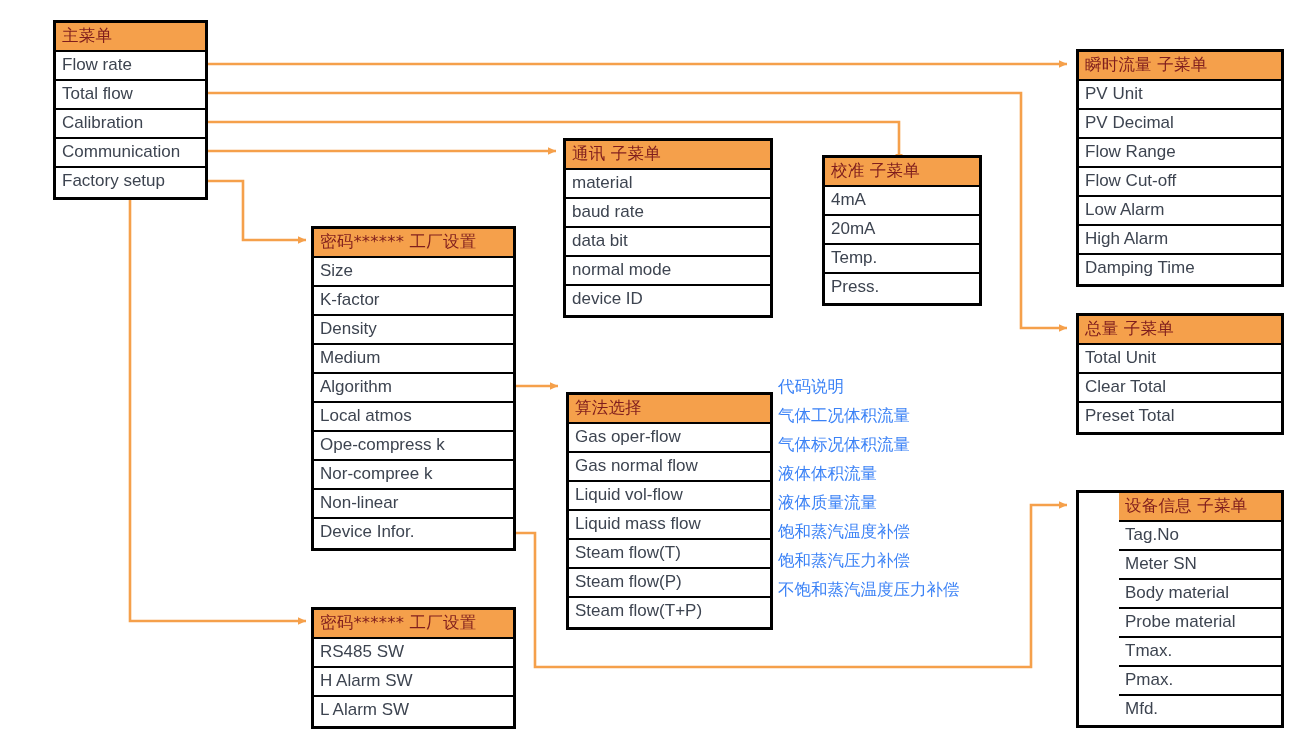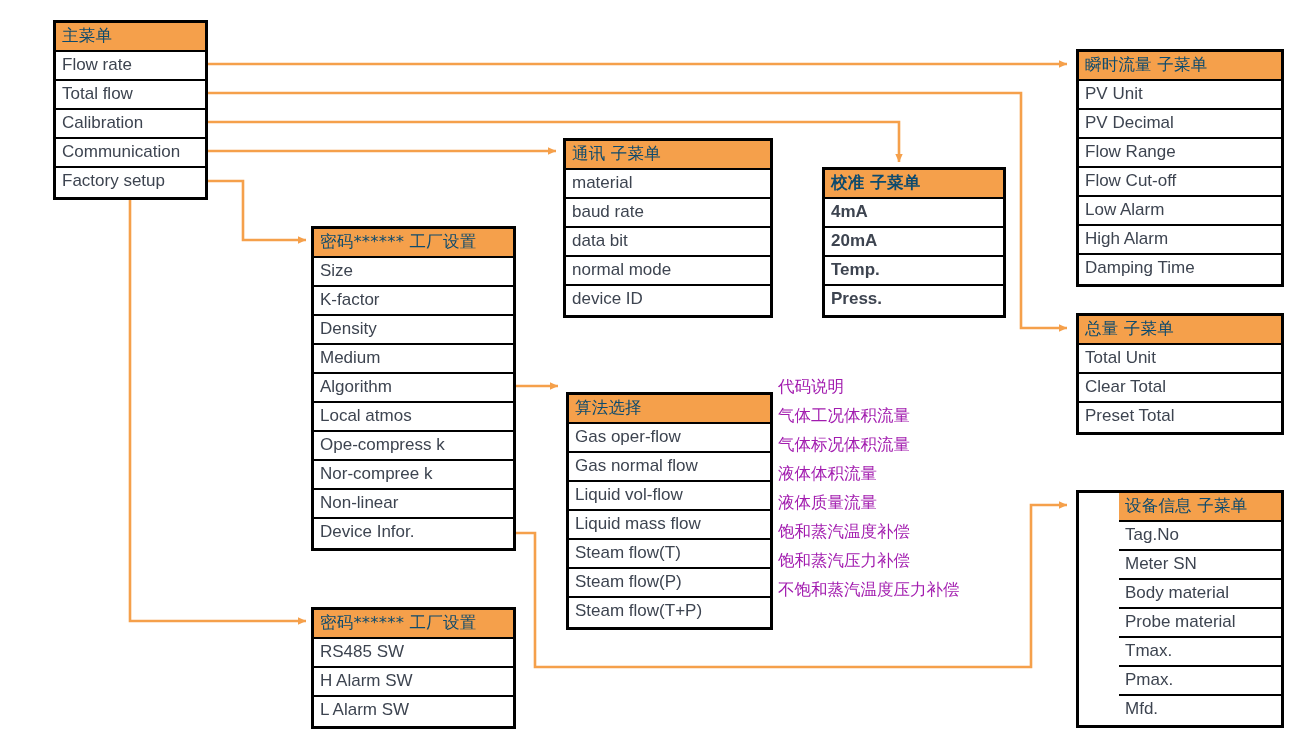--- a/index.html
+++ b/index.html
@@ -26,29 +26,29 @@
     padding:0 0 0 6px;
     font-size:17px;
     color:#3d4450;
     border-bottom:2px solid #000000;
     white-space:nowrap;
     overflow:hidden;
   }
   .menu-row:last-child{border-bottom:none;}
   .menu-header{
     background:#f5a04b;
-    color:#0c4a6e;
+    color:#7f1d1d;
     font-size:16.5px;
     letter-spacing:0.2px;
   }
   .cn{font-family:"DejaVu Sans","Liberation Sans",sans-serif;}
   .legend{
     position:absolute;
     font-size:16.5px;
-    color:#a21caf;
+    color:#3b82f6;
   }
   .legend-row{
     height:29px;
     line-height:27px;
     white-space:nowrap;
     font-family:"DejaVu Sans","Liberation Sans",sans-serif;
   }
 </style>
 </head>
 <body>
@@ -124,21 +124,21 @@
 
   <div class="menu-box" style="left:563px;top:138px;width:210px;">
     <div class="menu-row menu-header cn">通讯 子菜单</div>
     <div class="menu-row">material</div>
     <div class="menu-row">baud rate</div>
     <div class="menu-row">data bit</div>
     <div class="menu-row">normal mode</div>
     <div class="menu-row">device ID</div>
   </div>
 
-  <div class="menu-box" style="left:822px;top:167px;width:184px;font-weight:bold;">
+  <div class="menu-box" style="left:822px;top:155px;width:160px;">
     <div class="menu-row menu-header cn">校准 子菜单</div>
     <div class="menu-row">4mA</div>
     <div class="menu-row">20mA</div>
     <div class="menu-row">Temp.</div>
     <div class="menu-row">Press.</div>
   </div>
 
   <div class="menu-box" style="left:311px;top:226px;width:205px;">
     <div class="menu-row menu-header cn">密码****** 工厂设置</div>
     <div class="menu-row">Size</div>

